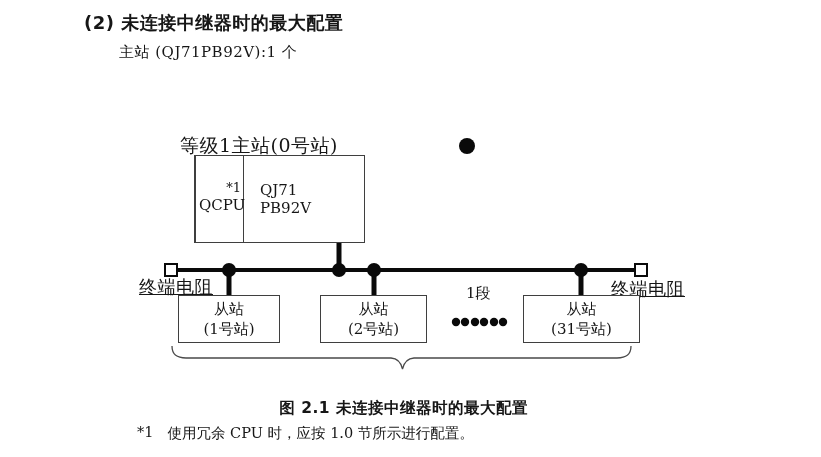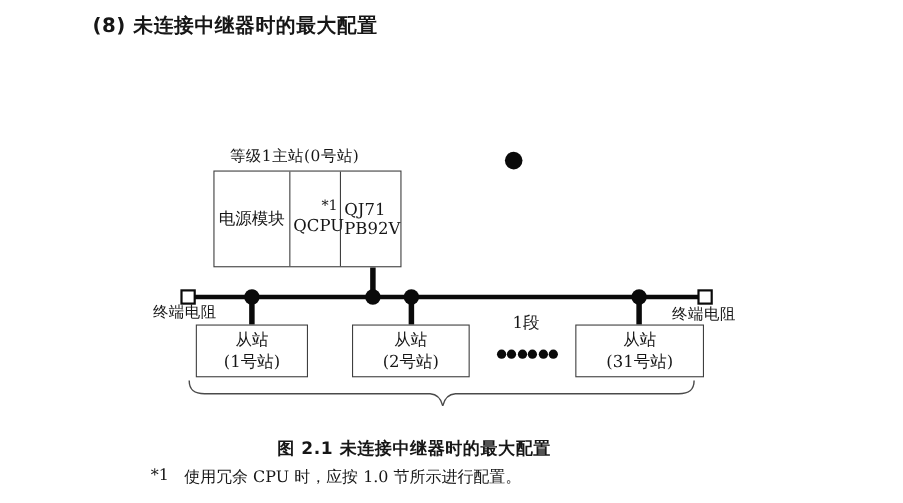--- a/index.html
+++ b/index.html
@@ -31,60 +31,61 @@
   .master-box {
     left:194px; top:155px; width:171px; height:88px;
     border:1px solid #3f3f3f; box-sizing:border-box; display:flex; background:#fff;
   }
   .cell { box-sizing:border-box; font-size:15px; }
   .cell-power { width:70px; display:flex; align-items:center; justify-content:center; }
   .cell-cpu { width:48px; border-left:1px solid #3f3f3f; position:relative; }
   .cpu-ref { position:absolute; top:24px; right:2px; font-size:13px; }
   .cpu-label { position:absolute; top:40px; left:3px; }
   .cell-module { flex:1; border-left:1px solid #3f3f3f; display:flex; flex-direction:column;
-                 justify-content:center; padding-left:3px; line-height:18px; }
+                 justify-content:center; padding-left:16px; line-height:18px; }
 
-  .master-label { left:209px; top:133px; font-size:14px; letter-spacing:0.5px; }
+  .master-label { left:180px; top:133px; font-size:19px; letter-spacing:0.5px; }
 
   
   .legend-text { left:481px; top:137px; font-size:15px; letter-spacing:1px; }
 
   
   .segment-label { left:466px; top:244px; font-size:15px;margin-top:40px; }
-  .term-label { font-size:14px; letter-spacing:0.5px; }
+  .term-label { font-size:18px; letter-spacing:0.5px;text-decoration:underline; }
   .term-label-left  { left:139px; top:275px; }
   .term-label-right { left:611px; top:277px; }
 
   
   .slave-box {
     position:absolute; top:295px; height:48px; border:1px solid #3f3f3f;
     box-sizing:border-box; background:#fff; display:flex; flex-direction:column;
     align-items:center; justify-content:center; font-size:15px; line-height:20px;
   }
   .slave-1  { left:178px; width:102px; }
   .slave-2  { left:320px; width:107px; }
   .slave-31 { left:523px; width:117px; }
 
   .slave-total { left:340px; top:373px; width:122px; text-align:center; font-size:15px; }
 
   
   .fig-caption {
-    left:252px; top:398px; width:276px; text-align:left;
+    left:252px; top:398px; width:276px; text-align:right;
     font-size:15.5px; font-weight:bold;
     font-family:"DejaVu Sans","Liberation Sans",sans-serif; letter-spacing:0.5px;
   }
   .footnote { left:137px; top:424px; font-size:14.5px; display:flex; }
   .footnote .marker { margin-right:14px; }
 </style>
 </head>
 <body>
 
 <div class="page">
 
-  <div class="abs doc-title">(8) 未连接中继器时的最大配置</div>
+  <div class="abs doc-title">(2) 未连接中继器时的最大配置</div>
+  <div class="abs intro-line intro-1">主站 (QJ71PB92V):1 个</div>
 
   <svg class="diagram-svg" width="821" height="457" viewBox="0 0 821 457" aria-hidden="true">
 
     <line class="bus" x1="177" y1="270" x2="635" y2="270"></line>
 
     <line class="drop" x1="339" y1="243" x2="339" y2="270"></line>
     <line class="drop" x1="229" y1="270" x2="229" y2="297"></line>
     <line class="drop" x1="374" y1="270" x2="374" y2="297"></line>
     <line class="drop" x1="581" y1="270" x2="581" y2="297"></line>
 
@@ -105,21 +106,20 @@
       <circle class="node-dot" cx="484" cy="322" r="4.2"></circle>
       <circle class="node-dot" cx="494" cy="322" r="4.2"></circle>
       <circle class="node-dot" cx="503" cy="322" r="4.2"></circle>
     </g>
 
     <path class="brace" d="M172,346 C172,355 177,358 186,358 L391,358 Q400,358.5 402.5,369 Q405,358.5 414,358 L617,358 C626,358 631,355 631,346"></path>
   </svg>
 
   <div class="abs master-label">等级1主站(0号站)</div>
   <div class="abs master-box">
-    <div class="cell cell-power">电源模块</div>
     <div class="cell cell-cpu">
       <span class="cpu-ref">*1</span>
       <span class="cpu-label">QCPU</span>
     </div>
     <div class="cell cell-module">
       <span>QJ71</span>
       <span>PB92V</span>
     </div>
   </div>
 

